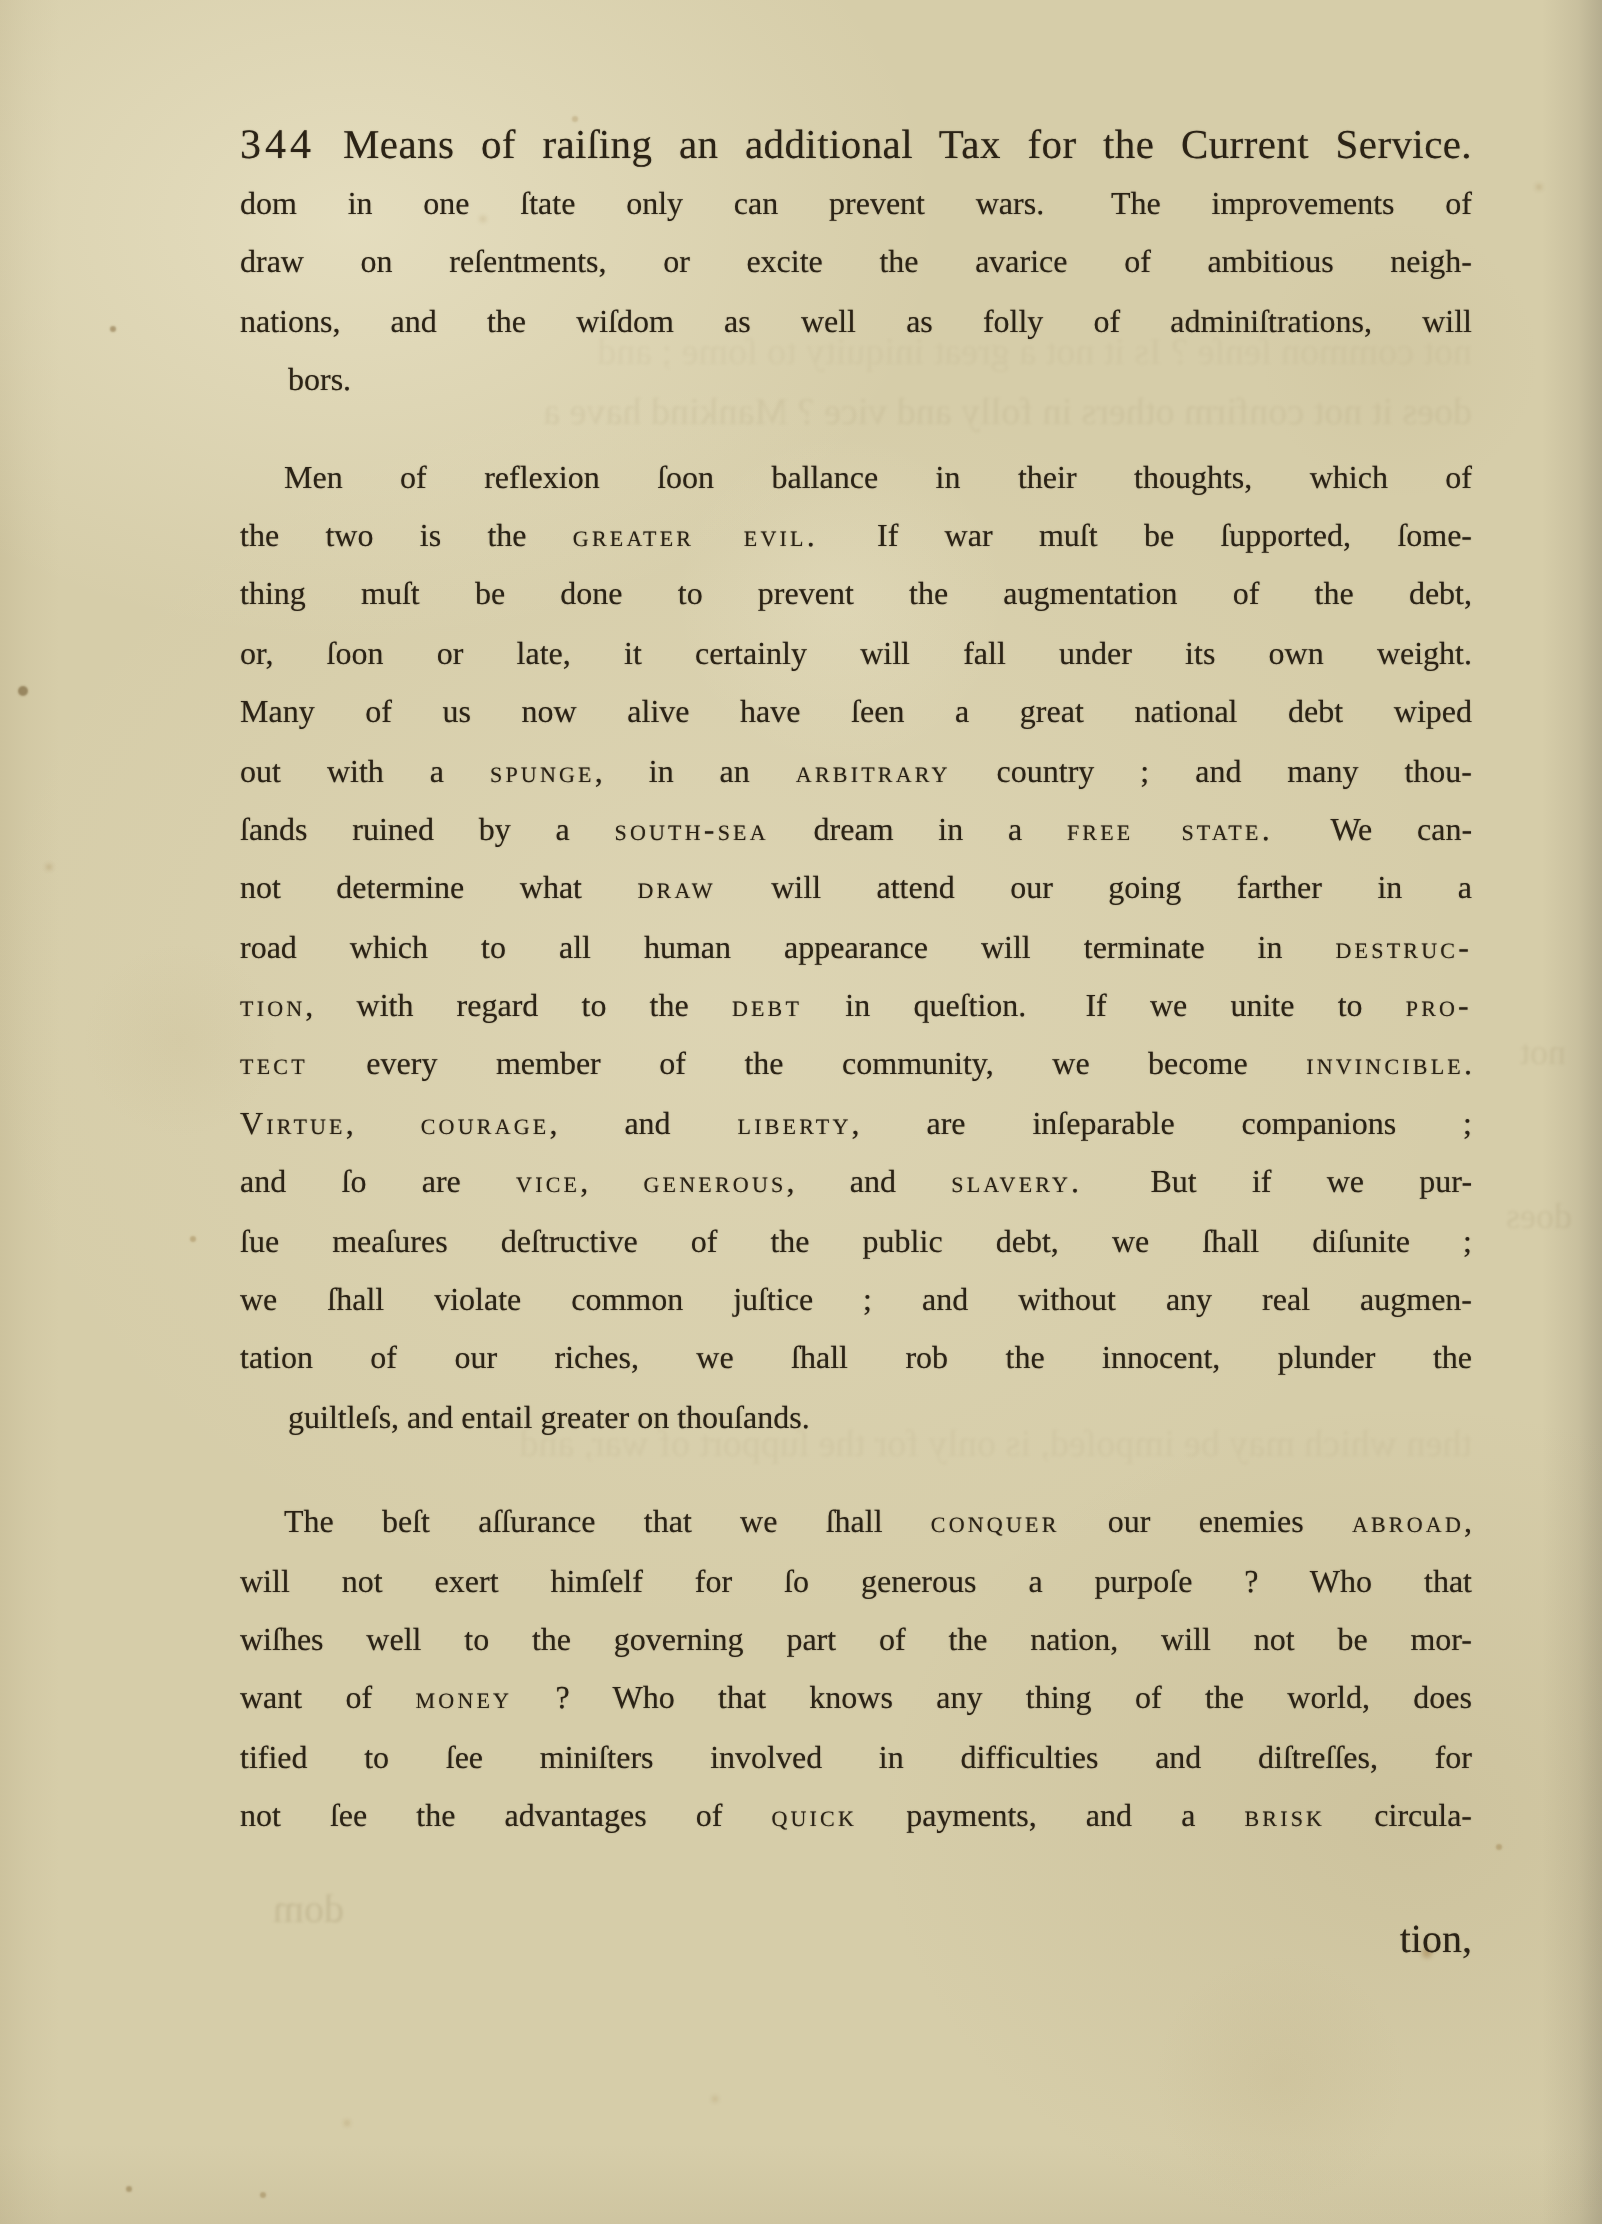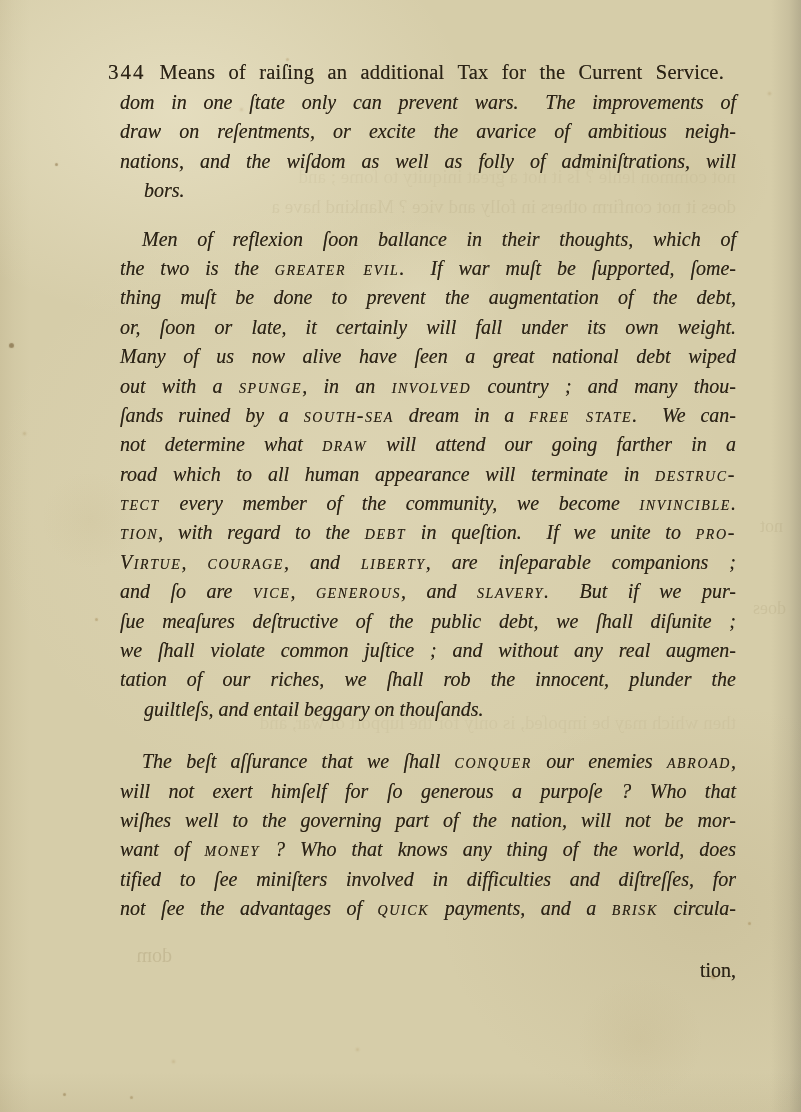--- a/index.html
+++ b/index.html
@@ -48,42 +48,41 @@
       63px 1093px 1px 0 rgba(120,90,40,0.40),
       130px 1096px 1px 0 rgba(130,98,45,0.35),
       172px 1060px 2px 0 rgba(160,128,70,0.28),
       356px 1048px 2px 0 rgba(158,128,72,0.25),
       460px 1245px 0 0 rgba(0,0,0,0),
       286px 58px 1px 0 rgba(150,118,62,0.28);
     pointer-events: none;
   }
   .running-header {
     position: absolute;
-    left: 108px; top: 60px; width: 616px;
+    left: 120px; top: 60px; width: 616px;
     display: flex; align-items: baseline;
     color: #2b2316;
     text-shadow: 0 0 0.6px rgba(43,35,22,0.55);
   }
   .pagenum {
     font-size: 21px; letter-spacing: 2px; margin-right: 14px;
   }
   .running-title {
     flex: 1;
     font-size: 20.5px;
     text-align: justify;
     text-align-last: justify;
     letter-spacing: 0.2px;
   }
   .text-block {
     position: absolute;
     left: 120px; top: 88px; width: 616px;
     color: #2b2316;
-    font-size: 20px;
+    font-size: 16px;
     text-shadow: 0 0 0.6px rgba(43,35,22,0.55);
-    font-style: italic;
   }
   .para { margin: 0; }
   .para + .para { margin-top: 19px; }
   .para:nth-of-type(3) { margin-top: 23px; }
   .line {
     height: 29.4px; line-height: 29.4px;
     text-align: justify;
     text-align-last: justify;
     white-space: nowrap;
   }
@@ -135,32 +134,32 @@
         <div class="line">draw on reſentments, or excite the avarice of ambitious neigh-</div>
         <div class="line">nations, and the wiſdom as well as folly of adminiſtrations, will</div>
         <div class="line last">bors.</div>
       </div>
       <div class="para indent">
         <div class="line">Men of reflexion ſoon ballance in their thoughts, which of</div>
         <div class="line">the two is the <span class="sc">greater evil</span>.  If war muſt be ſupported, ſome-</div>
         <div class="line">thing muſt be done to prevent the augmentation of the debt,</div>
         <div class="line">or, ſoon or late, it certainly will fall under its own weight.</div>
         <div class="line">Many of us now alive have ſeen a great national debt wiped</div>
-        <div class="line">out with a <span class="sc">spunge</span>, in an <span class="sc">involved</span> country ; and many thou-</div>
+        <div class="line">out with a <span class="sc">spunge</span>, in an <span class="sc">arbitrary</span> country ; and many thou-</div>
         <div class="line">ſands ruined by a <span class="sc">south-sea</span> dream in a <span class="sc">free state</span>.  We can-</div>
         <div class="line">not determine what <span class="sc">draw</span> will attend our going farther in a</div>
         <div class="line">road which to all human appearance will terminate in <span class="sc">destruc-</span></div>
+        <div class="line"><span class="sc">tion</span>, with regard to the <span class="sc">debt</span> in queſtion.  If we unite to <span class="sc">pro-</span></div>
         <div class="line"><span class="sc">tect</span> every member of the community, we become <span class="sc">invincible</span>.</div>
-        <div class="line"><span class="sc">tion</span>, with regard to the <span class="sc">debt</span> in queſtion.  If we unite to <span class="sc">pro-</span></div>
         <div class="line"><span class="sc">Virtue</span>, <span class="sc">courage</span>, and <span class="sc">liberty</span>, are inſeparable companions ;</div>
         <div class="line">and ſo are <span class="sc">vice</span>, <span class="sc">generous</span>, and <span class="sc">slavery</span>.  But if we pur-</div>
         <div class="line">ſue meaſures deſtructive of the public debt, we ſhall diſunite ;</div>
         <div class="line">we ſhall violate common juſtice ; and without any real augmen-</div>
         <div class="line">tation of our riches, we ſhall rob the innocent, plunder the</div>
-        <div class="line last">guiltleſs, and entail beggary on thouſands.</div>
+        <div class="line last">guiltleſs, and entail greater on thouſands.</div>
       </div>
       <div class="para indent">
         <div class="line">The beſt aſſurance that we ſhall <span class="sc">conquer</span> our enemies <span class="sc">abroad</span>,</div>
         <div class="line">will not exert himſelf for ſo generous a purpoſe ? Who that</div>
         <div class="line">wiſhes well to the governing part of the nation, will not be mor-</div>
         <div class="line">want of <span class="sc">money</span> ? Who that knows any thing of the world, does</div>
         <div class="line">tified to ſee miniſters involved in difficulties and diſtreſſes, for</div>
         <div class="line">not ſee the advantages of <span class="sc">quick</span> payments, and a <span class="sc">brisk</span> circula-</div>
       </div>
     </main>

